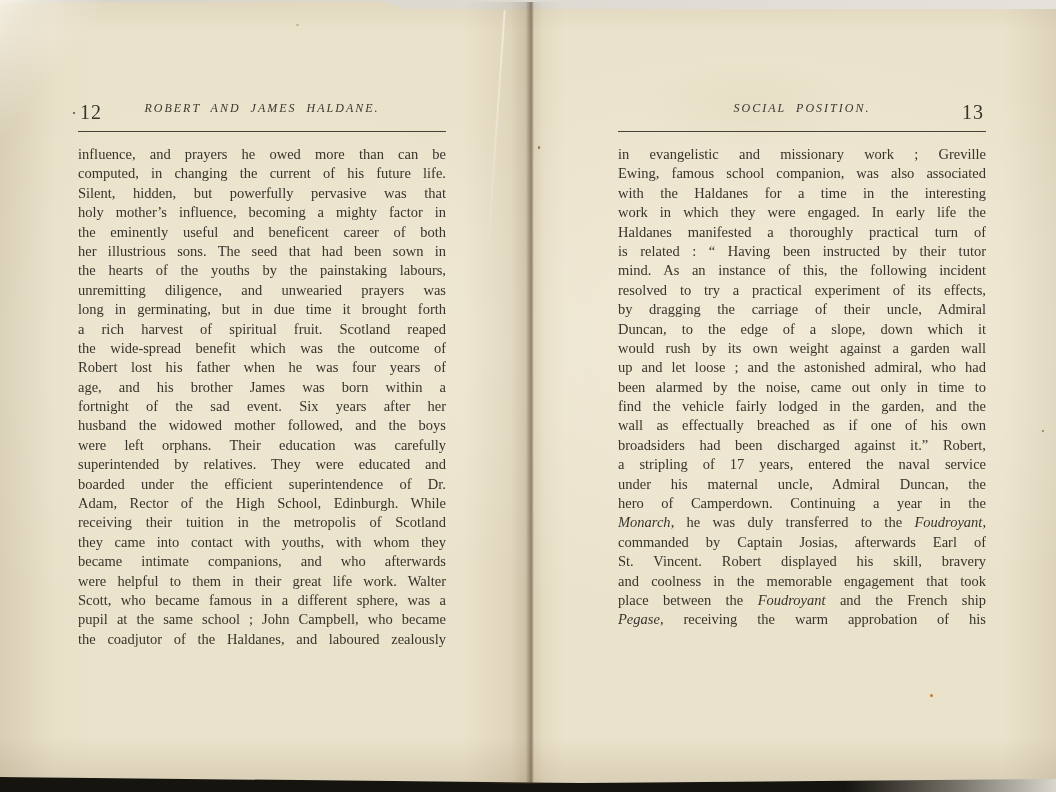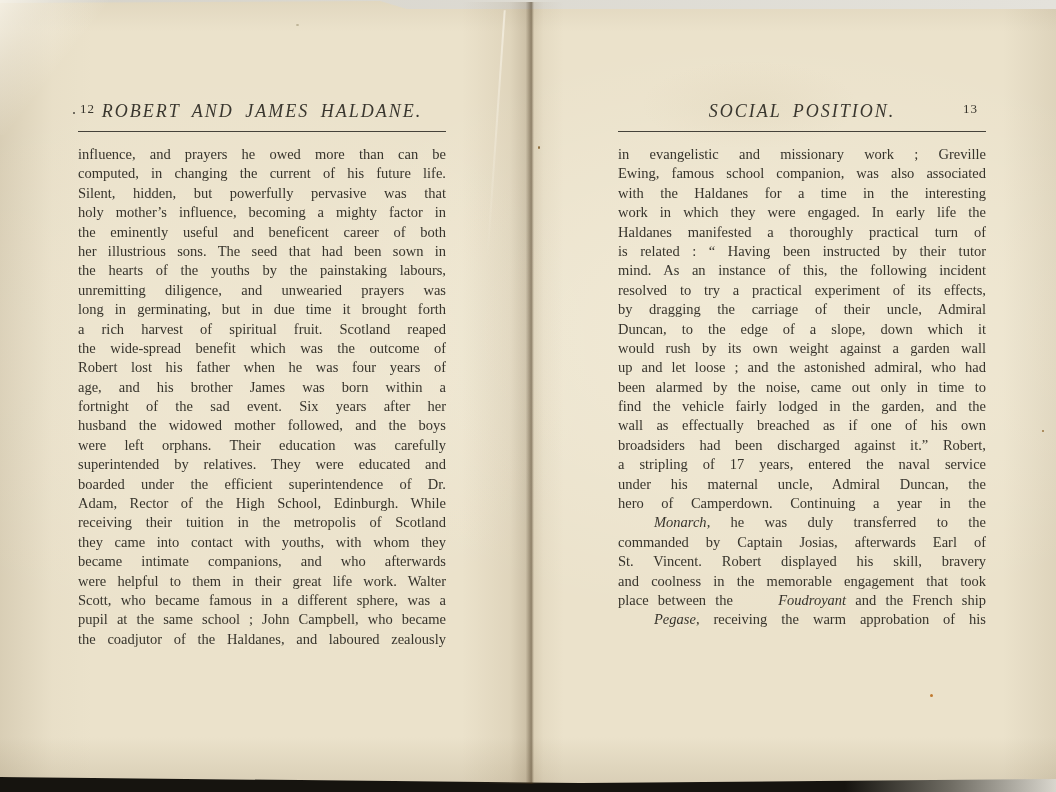--- a/index.html
+++ b/index.html
@@ -47,39 +47,39 @@
     position:absolute;left:495px;top:10px;width:2px;height:250px;
     background:linear-gradient(to bottom, rgba(255,252,244,0.55), rgba(255,252,244,0));
     transform:rotate(4deg);
   }
   
   .page-col{position:absolute;top:100px;width:368px;}
   .page-col.left{left:78px;}
   .page-col.right{left:618px;}
   .header{position:relative;height:22px;}
   .page-num{
-    position:absolute;top:1px;font-size:13px;color:var(--ink,#37342c);
+    position:absolute;top:1px;font-size:20px;color:var(--ink,#37342c);
     letter-spacing:1px;
   }
   .header .num-left{left:2px;}
-  .header .num-right{right:8px;}
+  .header .num-right{right:2px;}
   .running-title{
-    text-align:center;font-style:italic;font-size:18px;
+    text-align:center;font-style:italic;font-size:12px;
     letter-spacing:2px;word-spacing:5px;color:var(--header-ink,#3a372f);
     padding-top:1px;
   }
   .rule{margin-top:9px;border-top:1.6px solid var(--rule,#45423a);}
   .bodytext{margin-top:13px;}
   .bodyline{
     height:19.4px;line-height:19.4px;font-size:14.5px;
     color:var(--ink,#37342c);
     text-align:justify;text-align-last:justify;
     overflow:hidden;white-space:normal;
   }
-  .bodyline i{font-style:italic;margin-left:36px;}
+  .bodyline i{font-style:italic;}
   
   .speck{position:absolute;border-radius:50%;}
   .s1{left:930px;top:694px;width:3px;height:3px;background:#c07a30;}
   .s2{left:73px;top:112px;width:2px;height:2px;background:#4a463c;}
   .s3{left:538px;top:146px;width:2px;height:3px;background:#8a6a3a;}
   .s4{left:1042px;top:430px;width:2px;height:2px;background:#9a7440;}
   .s5{left:296px;top:24px;width:3px;height:2px;background:#bfb396;}
   .stain{position:absolute;left:640px;top:60px;width:220px;height:90px;border-radius:50%;
     background:radial-gradient(ellipse, rgba(190,170,130,0.10), transparent 70%);}
 </style>

